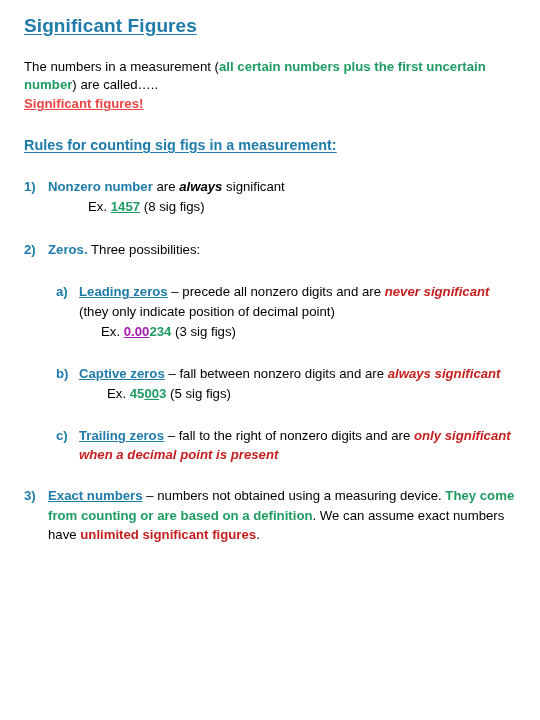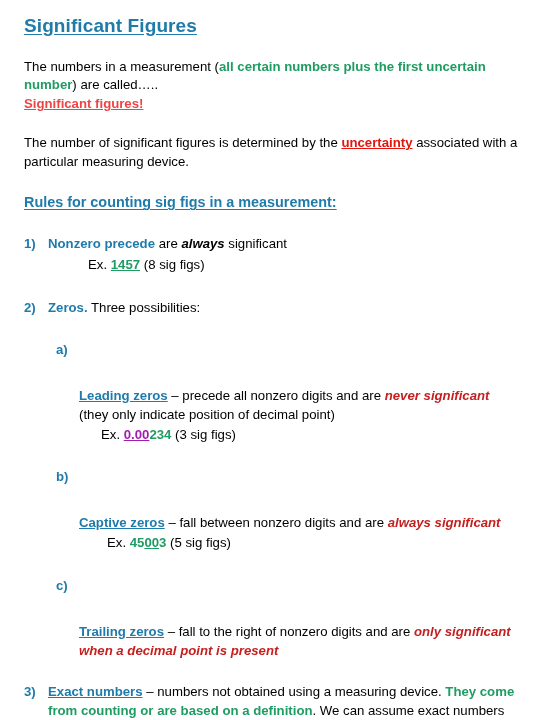--- a/index.html
+++ b/index.html
@@ -73,21 +73,21 @@
     line-height: 1.45;
     margin-top: 23px;
     margin-left: 34px;
   }
   .sub .marker {
     flex: 0 0 auto;
     color: #1F7BAA;
     font-weight: bold;
     width: 23px;
   }
-  .sub .body { flex: 1 1 auto; margin-top: 46px; }
+  .sub .body { flex: 1 1 auto; }
 
   .ex {
     margin-top: 1px;
     font-size: 13.2px;
     line-height: 1.45;
   }
   .ex.i1 { padding-left: 66px; }
   .ex.i2 { padding-left: 22px; }
   .ex.i3 { padding-left: 28px; }
   .ex.i4 { padding-left: 40px; }
@@ -111,30 +111,27 @@
 <div class="slide">
 
   <div class="title">Significant Figures</div>
 
   <div class="para">
     <span>The numbers in a measurement (</span><span class="green">all certain numbers plus the first uncertain number</span><span>) are called…..</span>
     <div style="height:0;"></div>
     <span class="brick-u">Significant figures!</span>
   </div>
 
-  <div class="para">
-    <span>The number of significant figures is determined by the </span><span class="red-u">uncertainty</span><span> associated with a particular measuring device.</span>
-  </div>
 
   <div class="heading2">Rules for counting sig figs in a measurement:</div>
 
   <div class="rule">
     <span class="marker">1)</span>
     <span class="body">
-      <span class="blue-b">Nonzero precede</span><span> are </span><span class="black-bi">always</span><span> significant</span>
+      <span class="blue-b">Nonzero number</span><span> are </span><span class="black-bi">always</span><span> significant</span>
     </span>
   </div>
   <div class="ex i1">
     <span>Ex.</span>
     <span class="green-u">1457</span>
     <span>(8 sig figs)</span>
   </div>
 
   <div class="rule">
     <span class="marker">2)</span>

